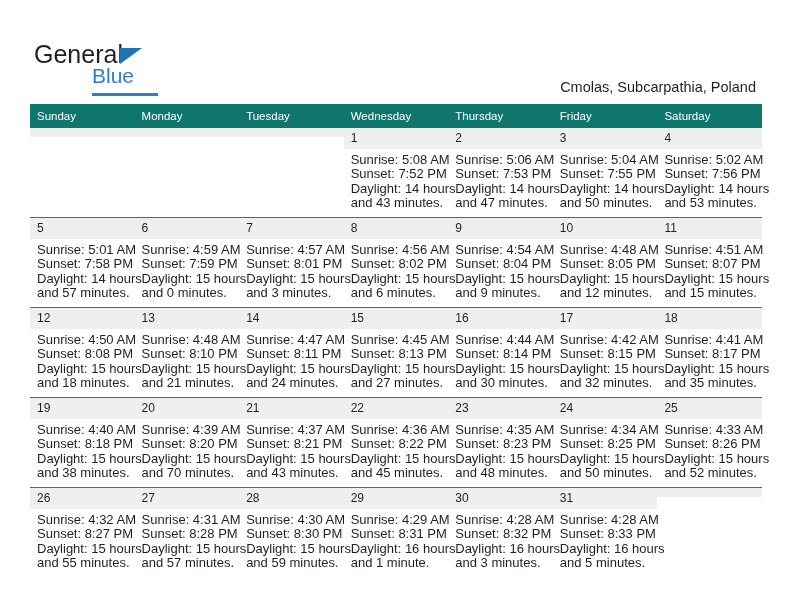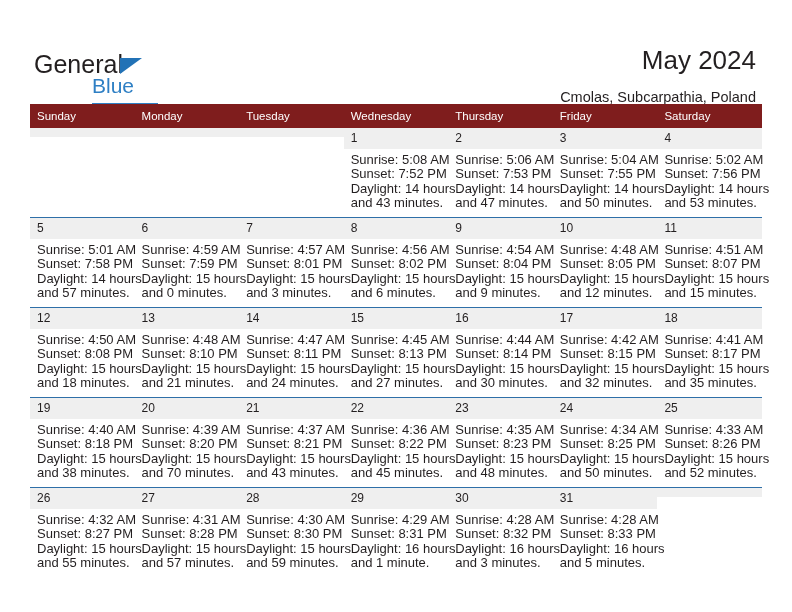--- a/index.html
+++ b/index.html
@@ -18,21 +18,21 @@
     position: relative;
     width: 792px;
     height: 612px;
     box-sizing: border-box;
   }
 
   
   .header {
     position: absolute;
     left: 0;
-    top: 12px;
+    top: 2px;
     width: 792px;
     height: 133px;
   }
   .logo {
     position: absolute;
     left: 34px;
     top: 38px;
     width: 220px;
     height: 50px;
   }
@@ -93,21 +93,21 @@
   
   .calendar {
     position: absolute;
     left: 30px;
     top: 104px;
     width: 732px;
     border-collapse: collapse;
     table-layout: fixed;
   }
   .calendar th {
-    background: #7f1d1d;
+    background: #0f766e;
     color: #ffffff;
     font-size: 11.5px;
     font-weight: normal;
     text-align: left;
     padding: 6px 0 6px 7px;
     height: 12px;
     border: none;
   }
   .calendar td {
     vertical-align: top;
@@ -145,21 +145,20 @@
 
   <div class="header">
 
     <div class="logo">
       <span class="logo-general">General</span>
       <span class="logo-tri"></span>
       <span class="logo-blue">Blue</span>
       <span class="logo-underline"></span>
     </div>
 
-    <div class="title">May 2024</div>
     <div class="subtitle">Cmolas, Subcarpathia, Poland</div>
   </div>
 
   <table class="calendar">
     <thead>
       <tr>
         <th>Sunday</th>
         <th>Monday</th>
         <th>Tuesday</th>
         <th>Wednesday</th>

